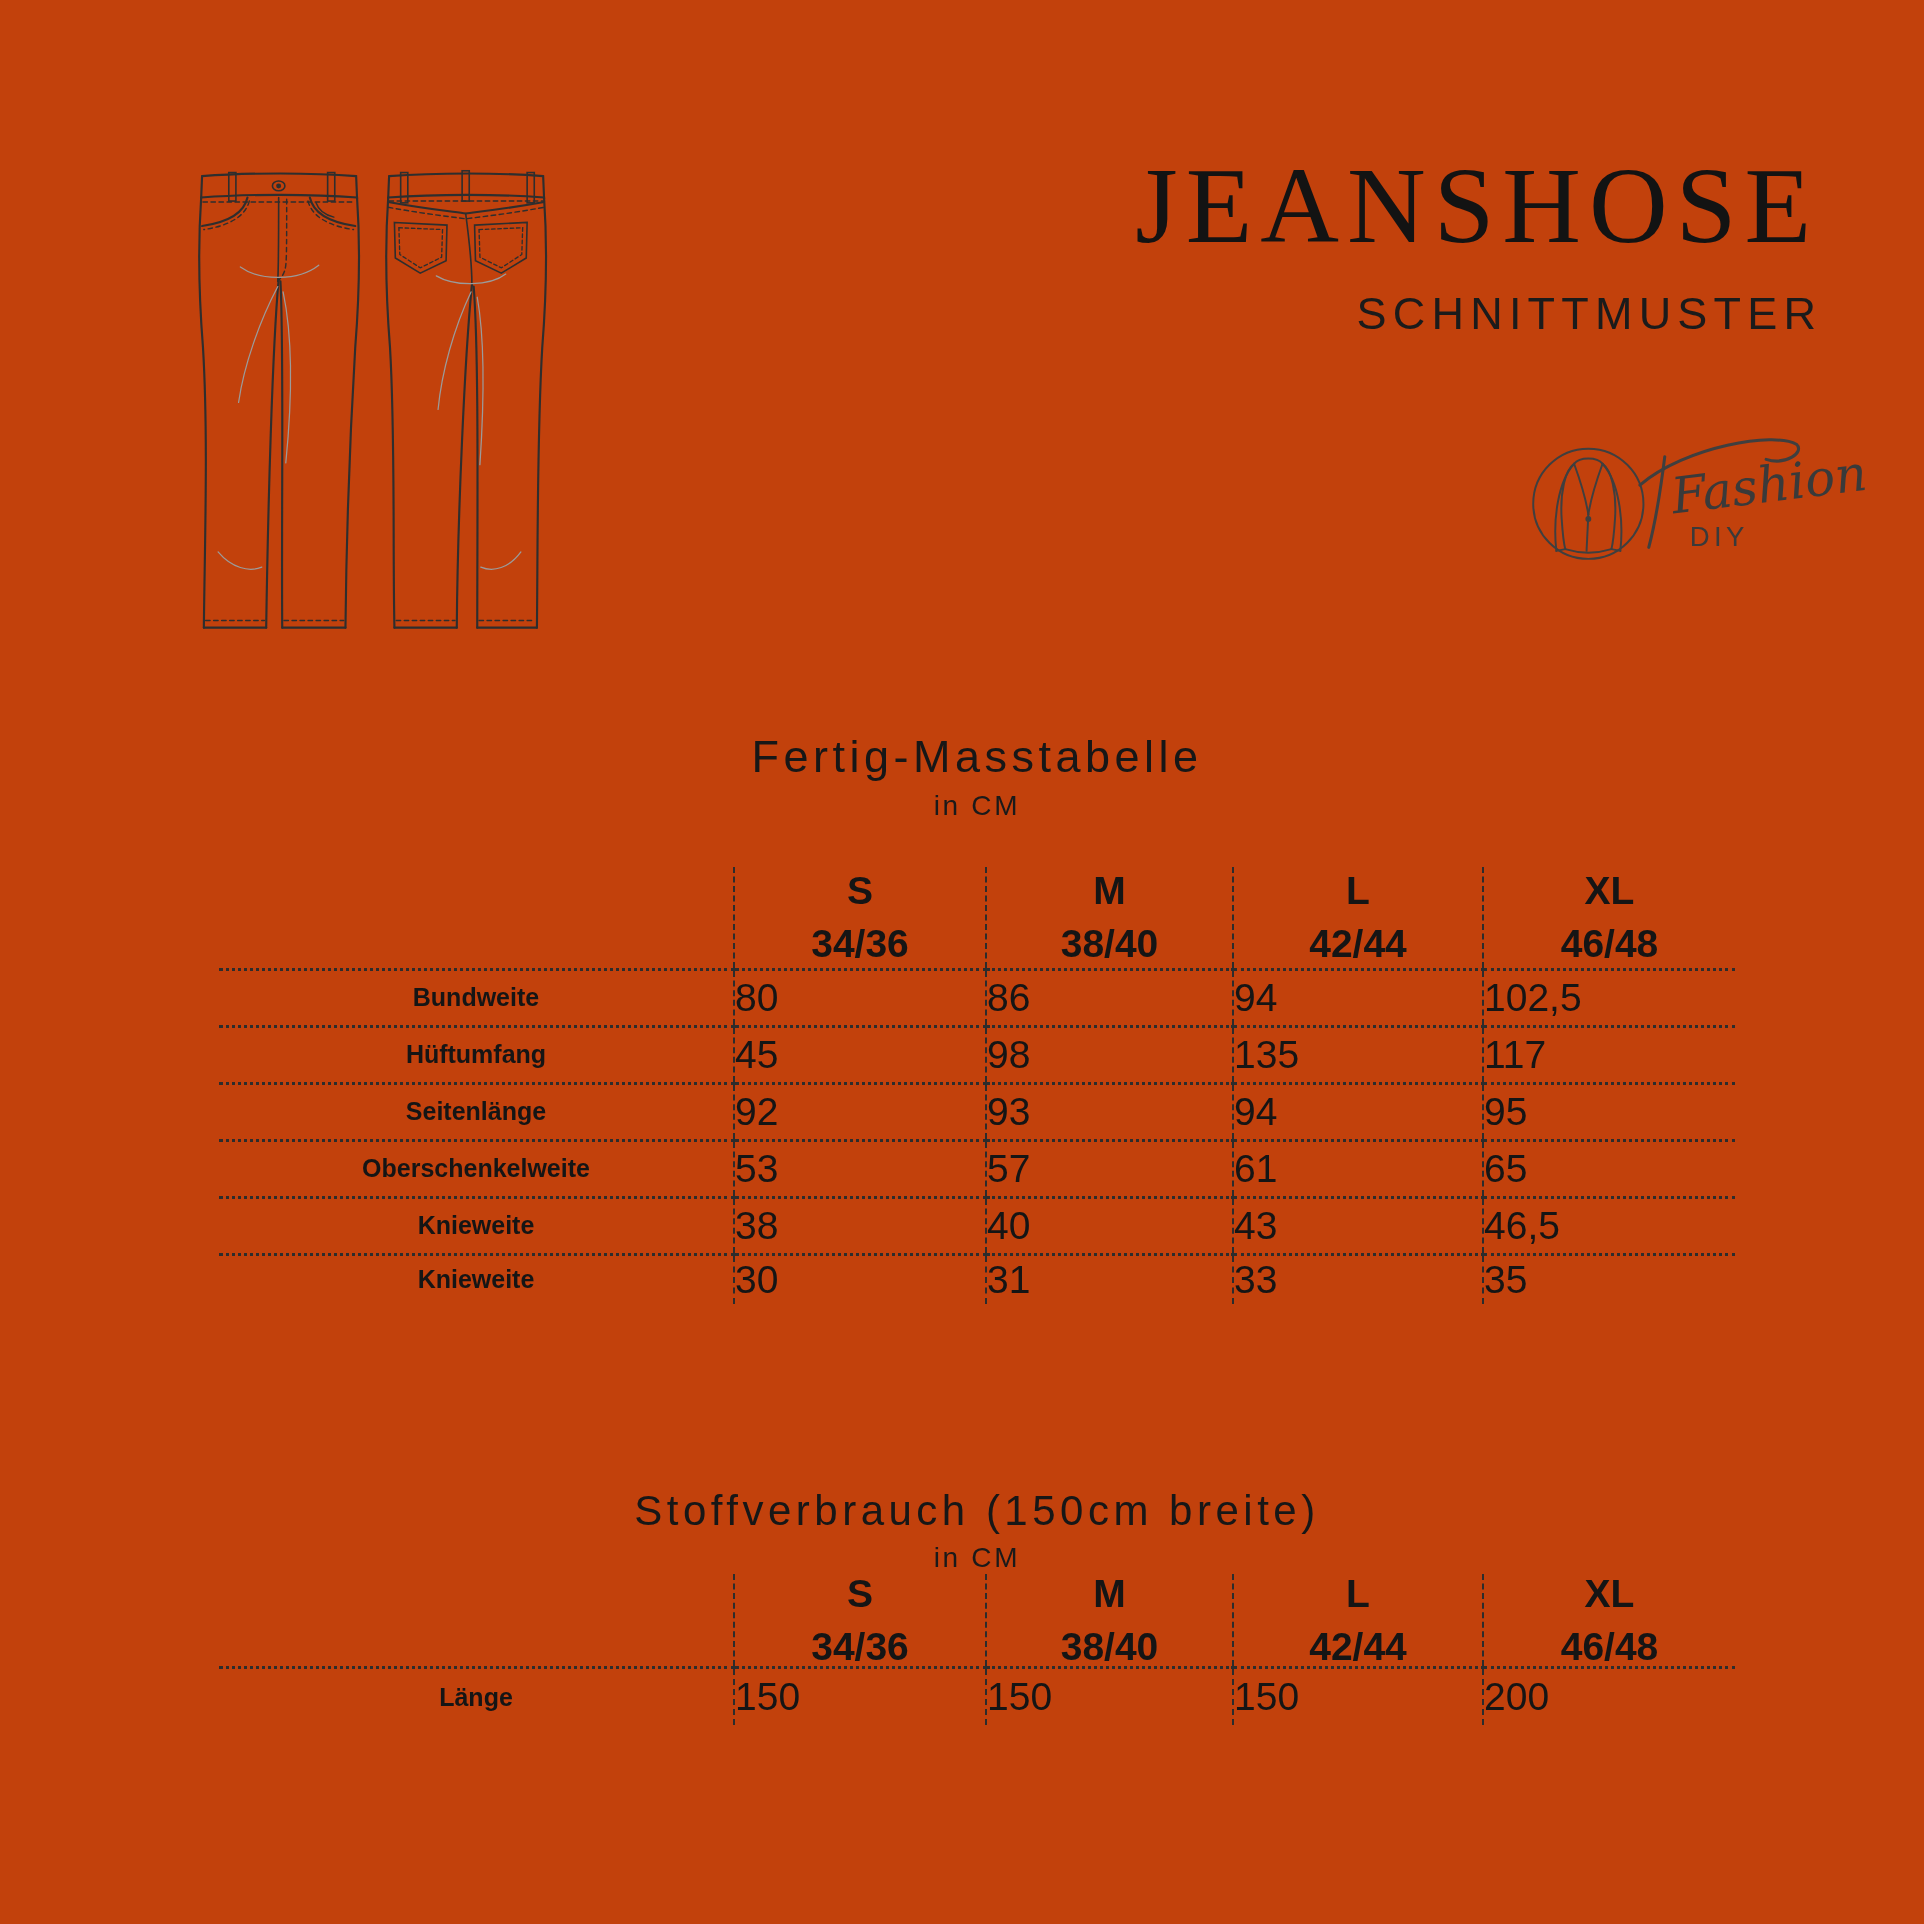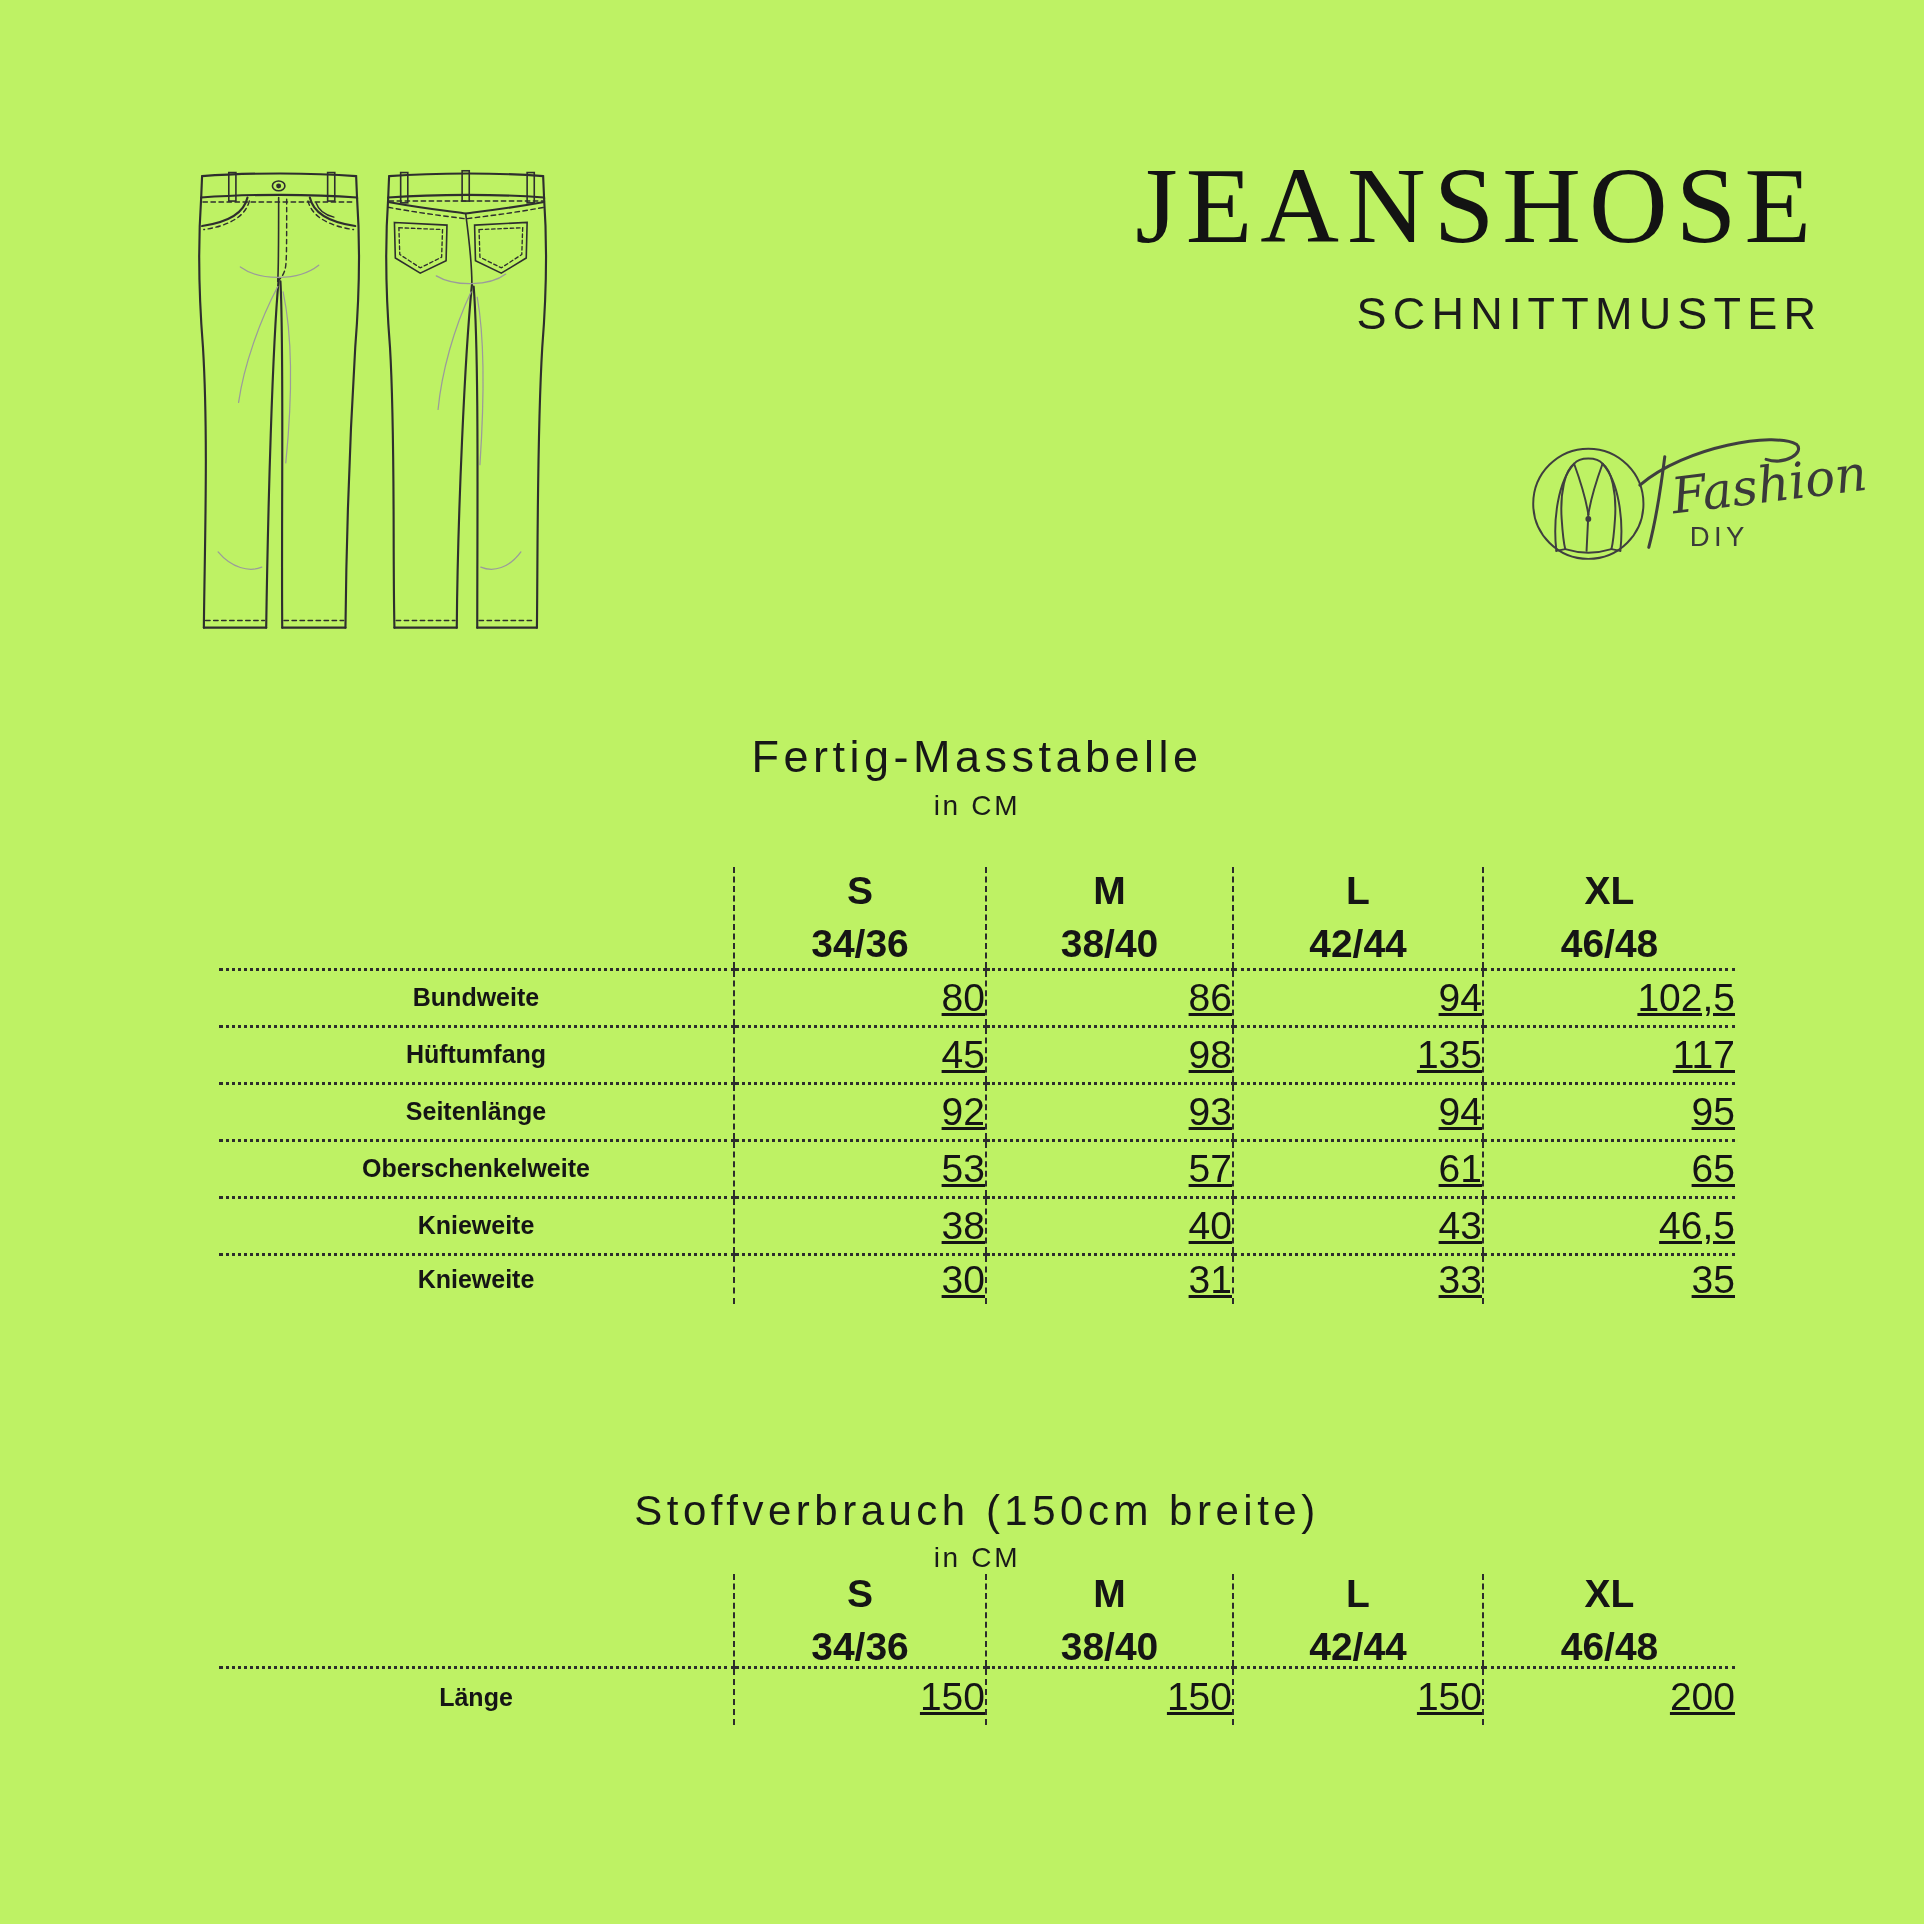--- a/index.html
+++ b/index.html
@@ -1,16 +1,16 @@
 <!DOCTYPE html>
 <html style="font-size:14.3px"><head>
 <meta charset="utf-8">
 <style>
   html,body{margin:0;padding:0;}
-  .page{position:relative;width:1925px;height:1925px;background:#bef264;overflow:hidden;
+  .page{position:relative;width:1925px;height:1925px;background:#c2410c;overflow:hidden;
         font-family:"Liberation Sans",sans-serif;color:#161616;}
 
   
   .brand-title{position:absolute;top:151px;right:114px;white-space:nowrap;
     font-family:"Liberation Serif",serif;font-weight:normal;font-size:109px;line-height:1;
     letter-spacing:8px;margin-right:-8px;color:#131313;}
   .brand-sub{position:absolute;top:291px;right:109px;white-space:nowrap;
     font-size:45px;line-height:1;letter-spacing:6.2px;margin-right:-6.2px;color:#1b1b1b;}
 
   
@@ -38,21 +38,21 @@
   .drow td{border-bottom:3.6px dotted #2c2c2c;}
   .lastrow td{border-bottom:none;}
   .t1 .hrow{height:102px;}
   .t1 .drow{height:57px;}
   .t1 .lastrow{height:50px;}
   .t2 .hrow{height:93px;}
   .t2 .lastrow{height:57px;}
   .sz,.rg{font-weight:bold;font-size:39px;line-height:1;text-align:center;}
   .rg{margin-top:14.3px;}
   .lbl{font-weight:bold;font-size:25px;text-align:center;padding-left:10.7px;}
-  .val{font-size:39px;text-align:right;text-decoration:underline;}
+  .val{font-size:39px;text-align:left;}
 </style>
 </head>
 <body>
 
 <div class="page">
 
   <svg class="jeans-svg" viewBox="0 0 430 530" fill="none" stroke="#2e2e2e" stroke-width="2.4" stroke-linecap="round">
     <g>
       <path d="M27,8 C80,4 150,4 200,8 L201,32 C150,28 80,28 26,32 Z"></path>
       <path d="M28,37 L199,37" stroke-width="1.6" stroke-dasharray="5 4"></path>

